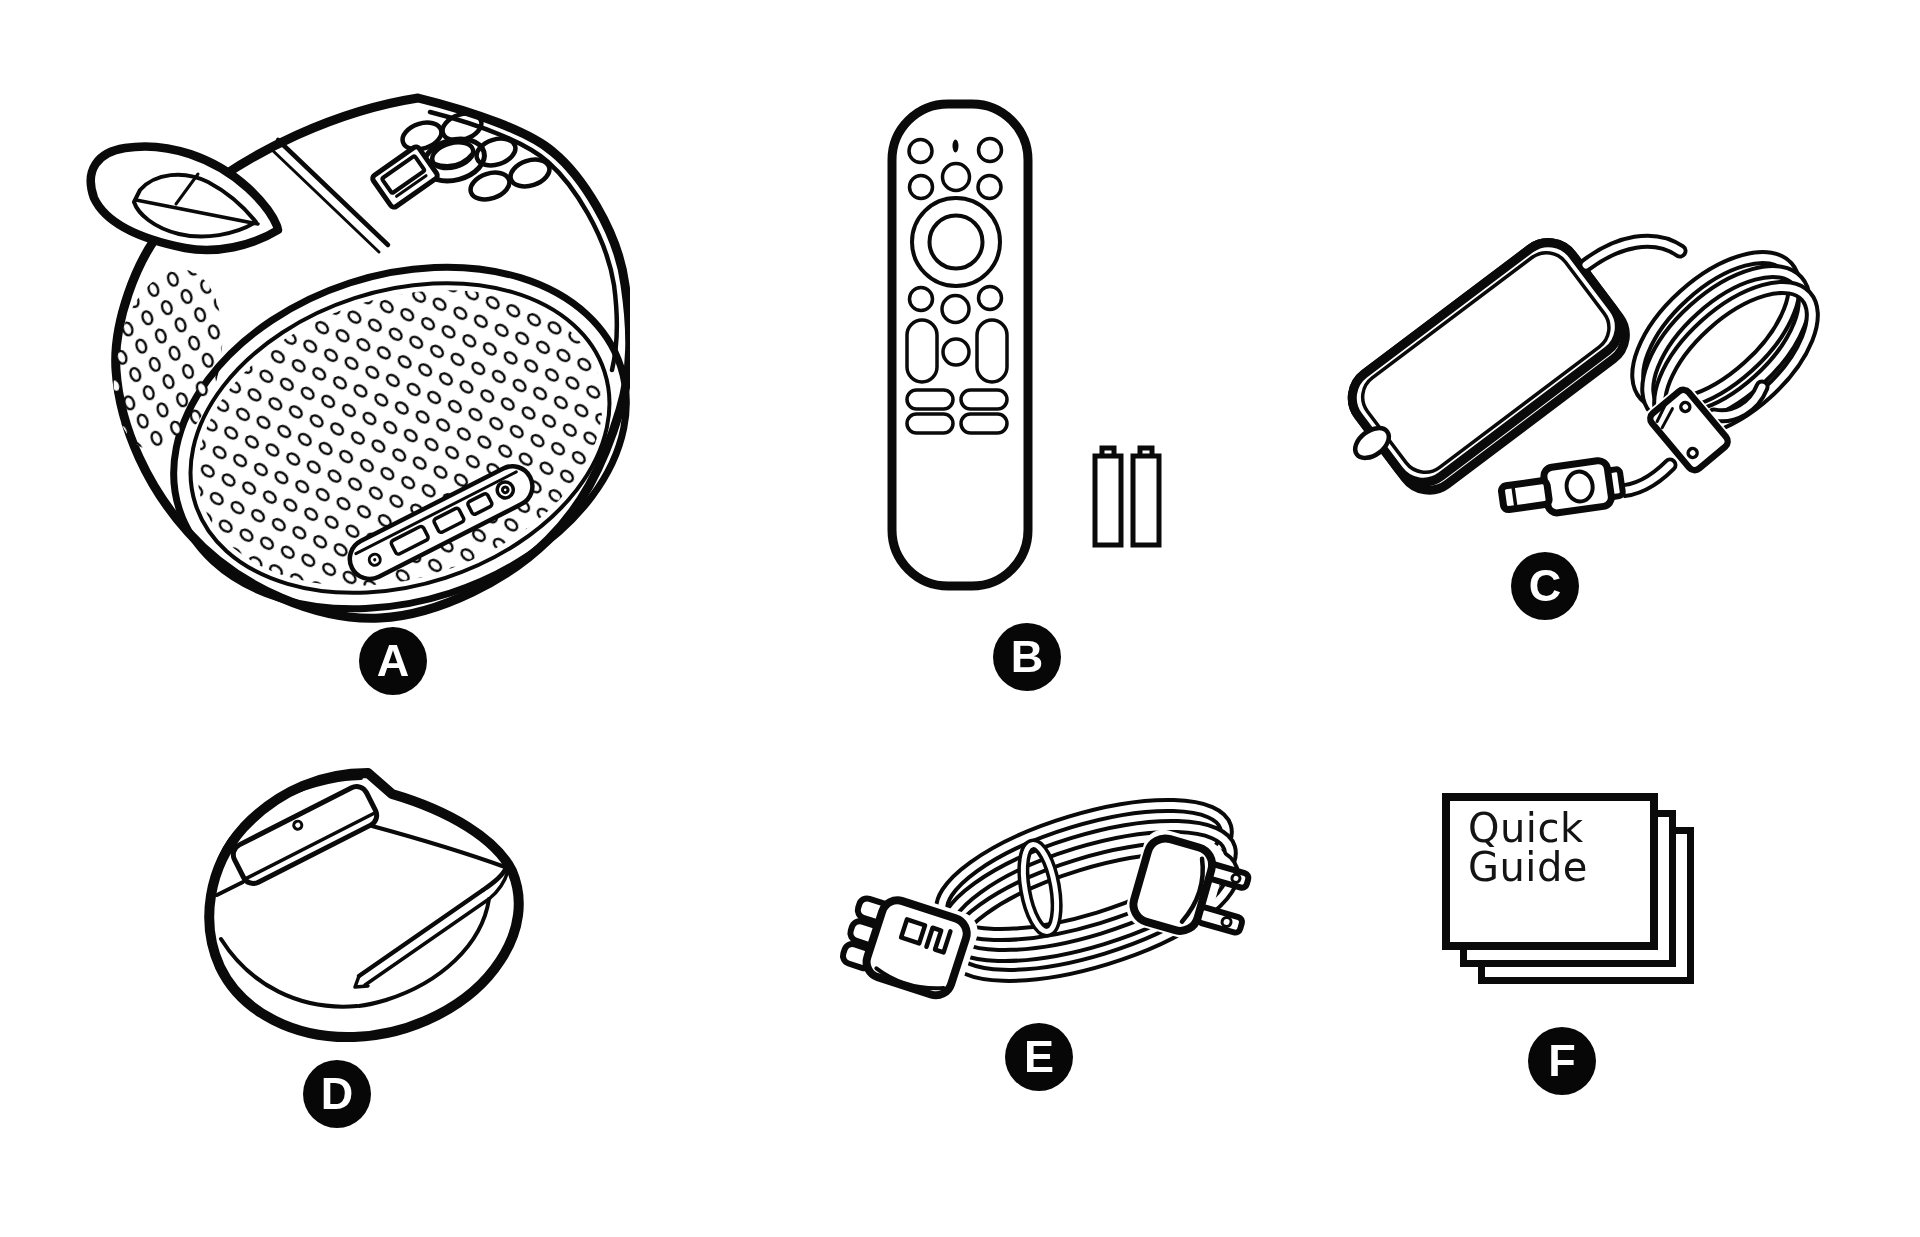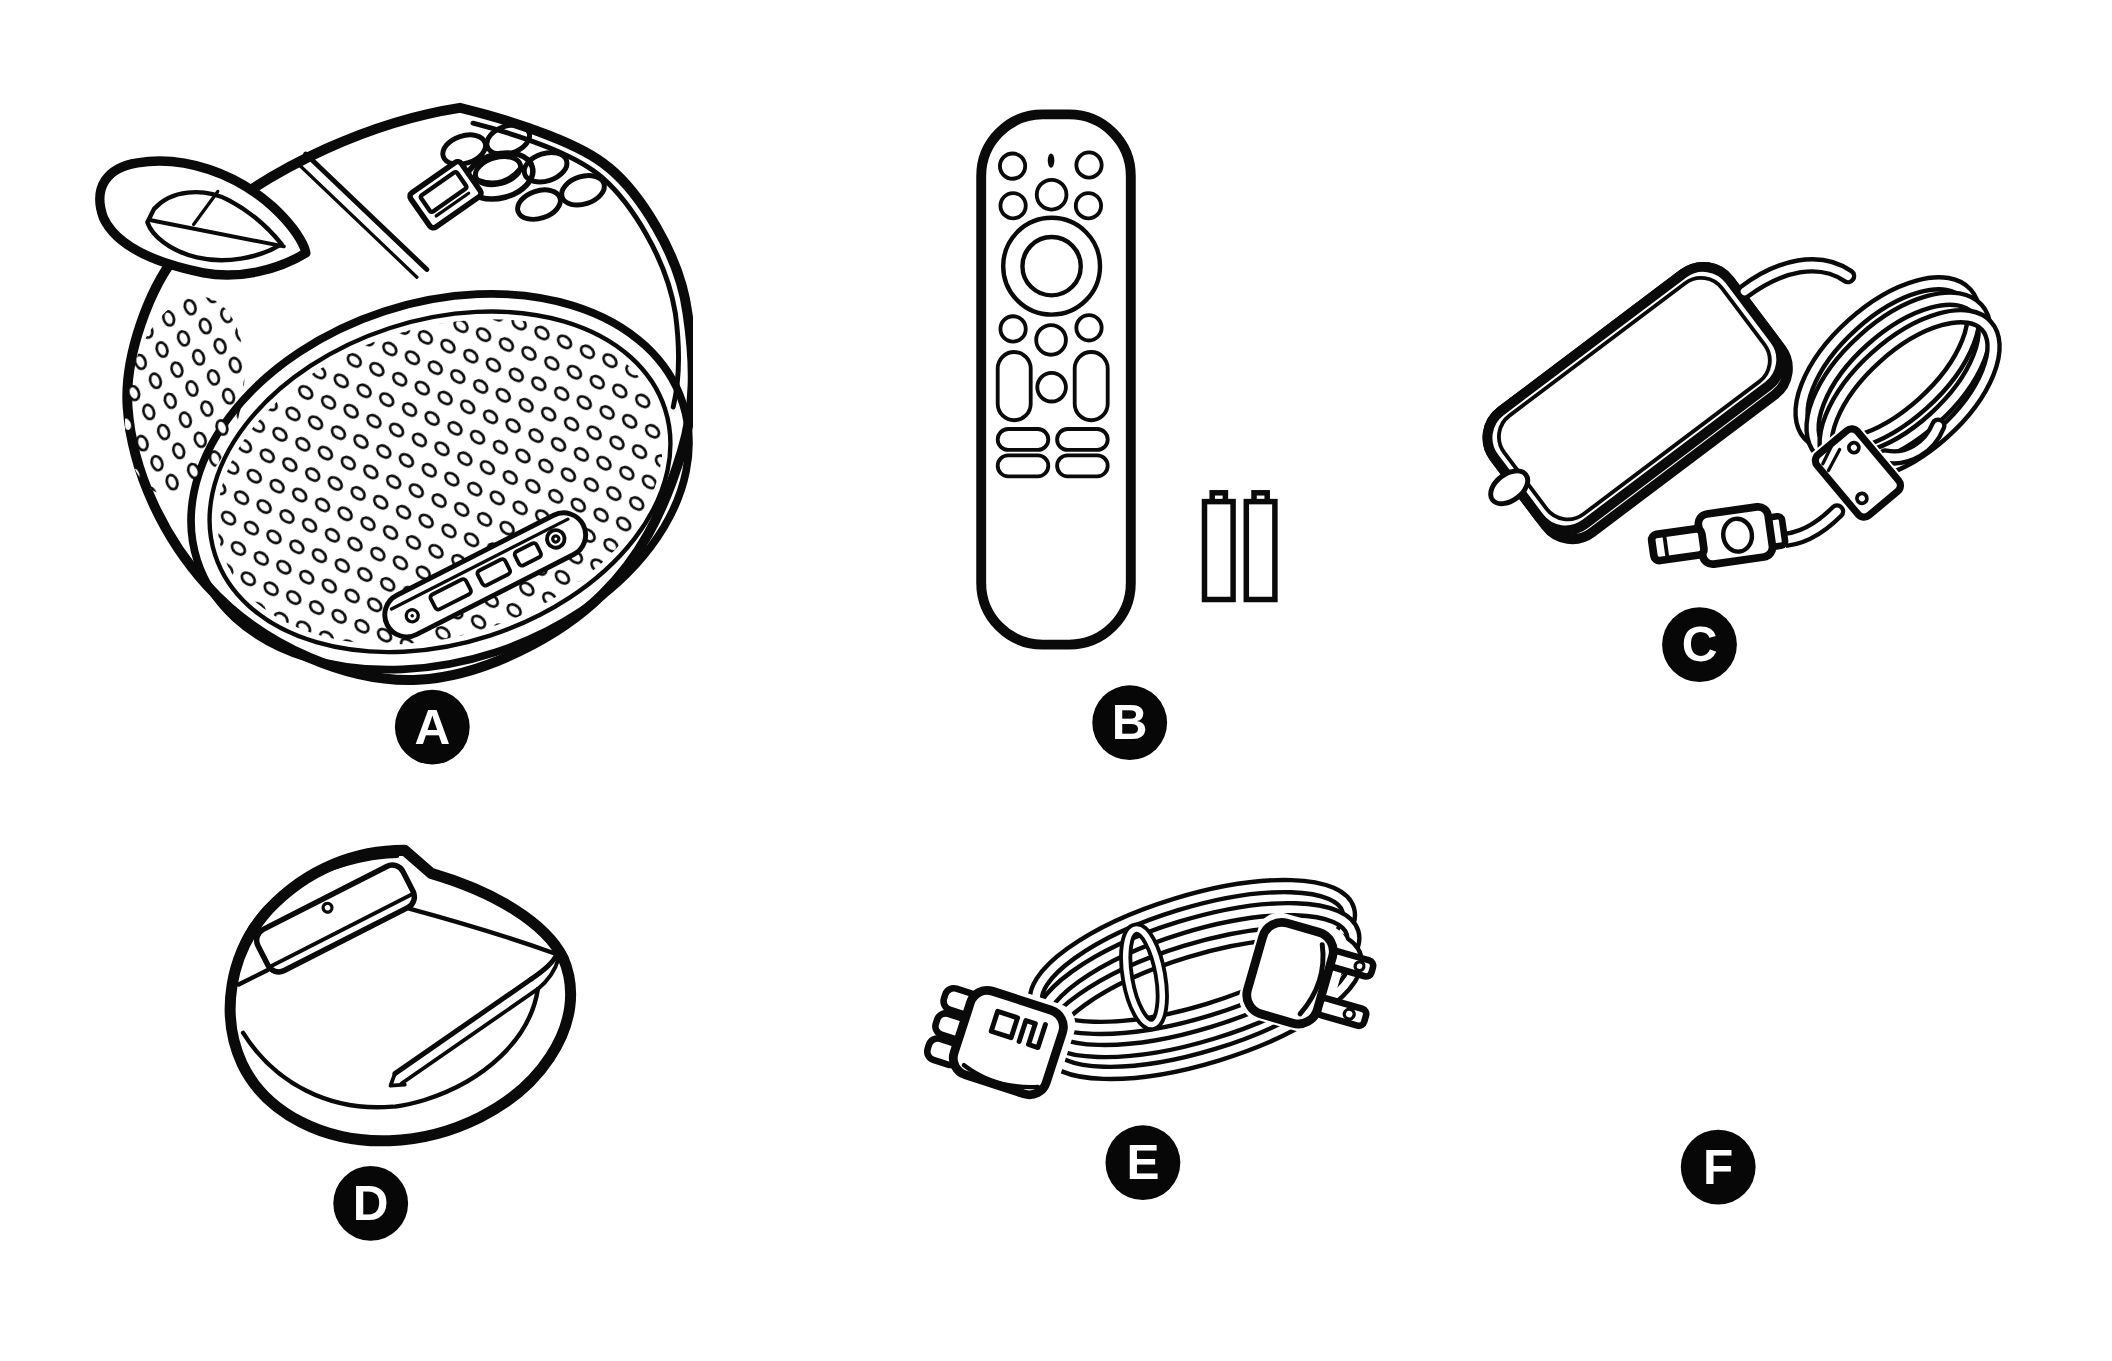--- a/index.html
+++ b/index.html
@@ -217,15 +217,25 @@
           <rect x="384" y="110" width="44" height="16" rx="5" fill="#fff" stroke-width="6"></rect>
           <circle cx="413" cy="118" r="4.5" fill="#fff" stroke-width="3"></circle>
           <rect x="318" y="54" width="66" height="86" rx="18" fill="#fff" stroke-width="8"></rect>
           <path d="M372 64 Q386 96 370 130" stroke-width="4.5"></path>
         </g>
       </g>
     </svg>
   </div>
   <div class="badge" style="left:1005px;top:1023px;">E</div>
 
+  <div class="qg-stack" style="left:1442px;top:793px;">
+    <div class="qg-sheet s3"></div>
+    <div class="qg-sheet s2"></div>
+    <div class="qg-sheet s1">
+      <div class="qg-title">
+        <div>Quick</div>
+        <div>Guide</div>
+      </div>
+    </div>
+  </div>
   <div class="badge" style="left:1528px;top:1027px;">F</div>
 
 </div>
 
 </body></html>

